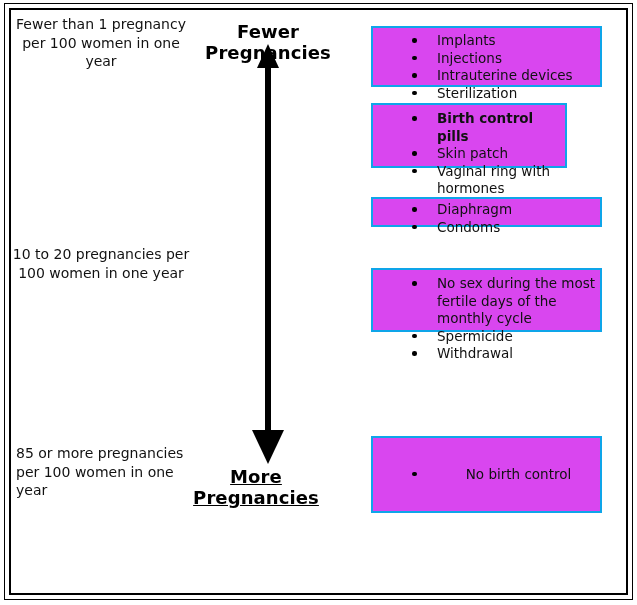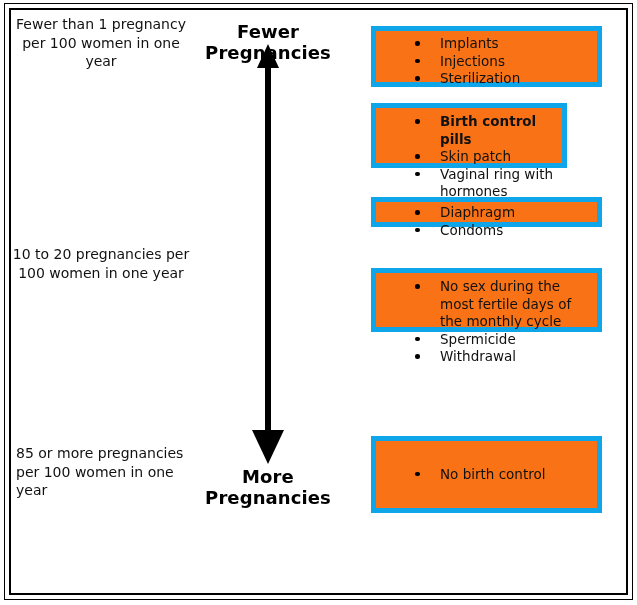--- a/index.html
+++ b/index.html
@@ -63,35 +63,35 @@
   .axis-label {
     position: absolute;
     width: 180px;
     text-align: center;
     font-size: 18px;
     font-weight: bold;
     color: #000000;
     letter-spacing: 0.1px;
   }
   #label-fewer { left: 178px; top: 21px; }
-  #label-more  { left: 178px; top: 466px; }
+  #label-more  { left: 166px; top: 466px; text-decoration: underline; }
 
   #arrow-svg {
     position: absolute;
     left: 243px;
     top: 42px;
     width: 50px;
     height: 424px;
   }
 
   
   .method-box {
     position: absolute;
-    border: 5px solid #0ea5e9;
-    background: #f97316;
+    border: 2px solid #0ea5e9;
+    background: #d946ef;
     box-sizing: border-box;
   }
   #box-1 { left: 371px; top: 26px;  width: 231px; height: 61px; }
   #box-2 { left: 371px; top: 103px; width: 196px; height: 65px; }
   #box-3 { left: 371px; top: 197px; width: 231px; height: 30px; }
   #box-4 { left: 371px; top: 268px; width: 231px; height: 64px; }
   #box-5 { left: 371px; top: 436px; width: 231px; height: 77px; }
 
   .method-list {
     list-style: none;
@@ -100,20 +100,21 @@
   }
   #box-1 .method-list { padding: 4px 0 0 0; }
   #box-2 .method-list { padding: 5px 0 0 0; }
   #box-3 .method-list { padding: 2px 0 0 0; }
   #box-4 .method-list { padding: 5px 0 0 0; }
   #box-5 .method-list { padding: 0; }
 
   #box-5 {
     display: flex;
     align-items: center;
+    text-align: center;
   }
   #box-5 .method-list { width: 100%; }
 
   .method-item {
     position: relative;
     font-size: 13.5px;
     line-height: 17.5px;
     color: #111111;
     padding-left: 64px;
     margin: 0;
@@ -159,20 +160,24 @@
       <li class="method-item">
         <span class="bullet"></span>
         <span>Implants</span>
       </li>
       <li class="method-item">
         <span class="bullet"></span>
         <span>Injections</span>
       </li>
       <li class="method-item">
         <span class="bullet"></span>
+        <span>Intrauterine devices</span>
+      </li>
+      <li class="method-item">
+        <span class="bullet"></span>
         <span>Sterilization</span>
       </li>
     </ul>
   </div>
 
   <div class="method-box" id="box-2">
     <ul class="method-list">
       <li class="method-item emphasis">
         <span class="bullet"></span>
         <span>Birth control pills</span>

